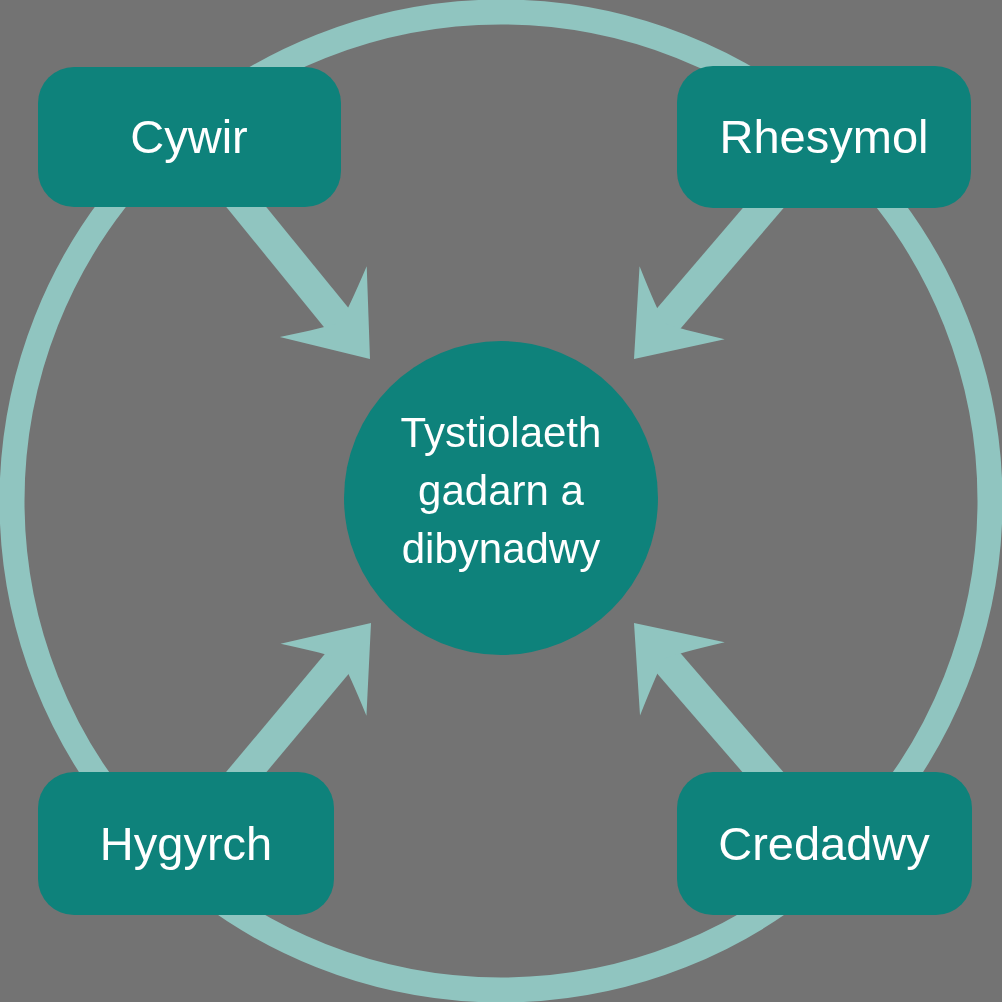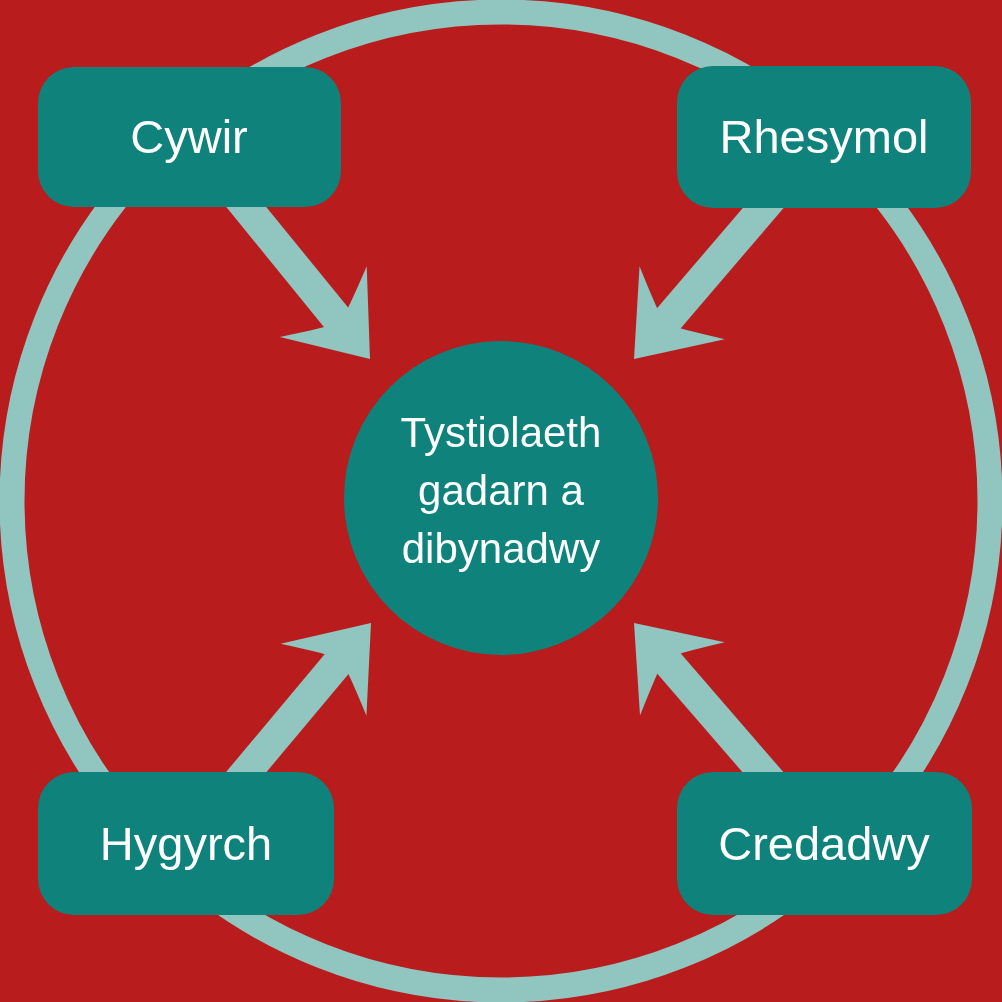--- a/index.html
+++ b/index.html
@@ -4,21 +4,21 @@
 <style>
   html, body {
     margin: 0;
     padding: 0;
     background: #ffffff;
   }
   .stage {
     position: relative;
     width: 1002px;
     height: 1002px;
-    background: #b91c1c;
+    background: #737373;
     overflow: hidden;
     font-family: "Liberation Sans", sans-serif;
   }
   svg { display: block; }
   .node-label {
     font-family: "Liberation Sans", sans-serif;
     font-size: 47px;
     fill: #ffffff;
     text-anchor: middle;
   }

